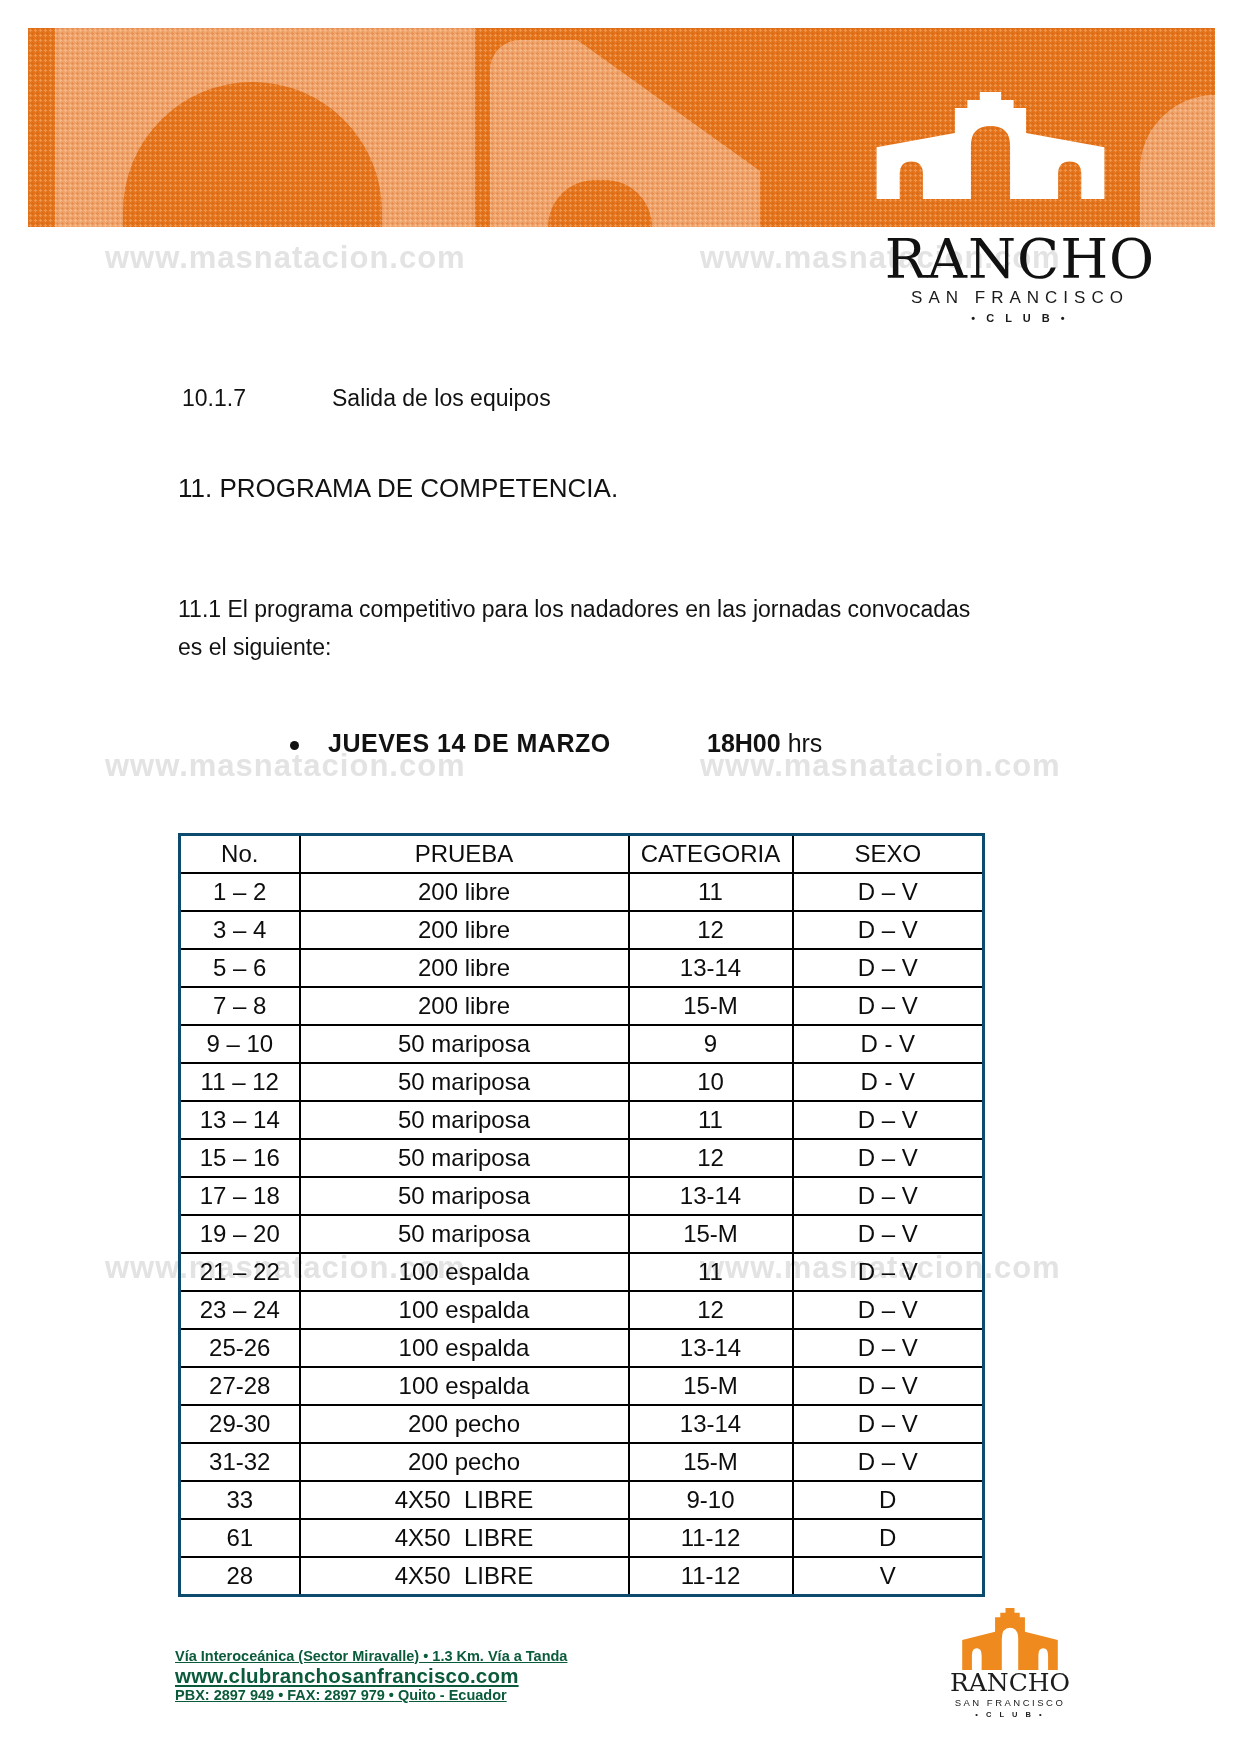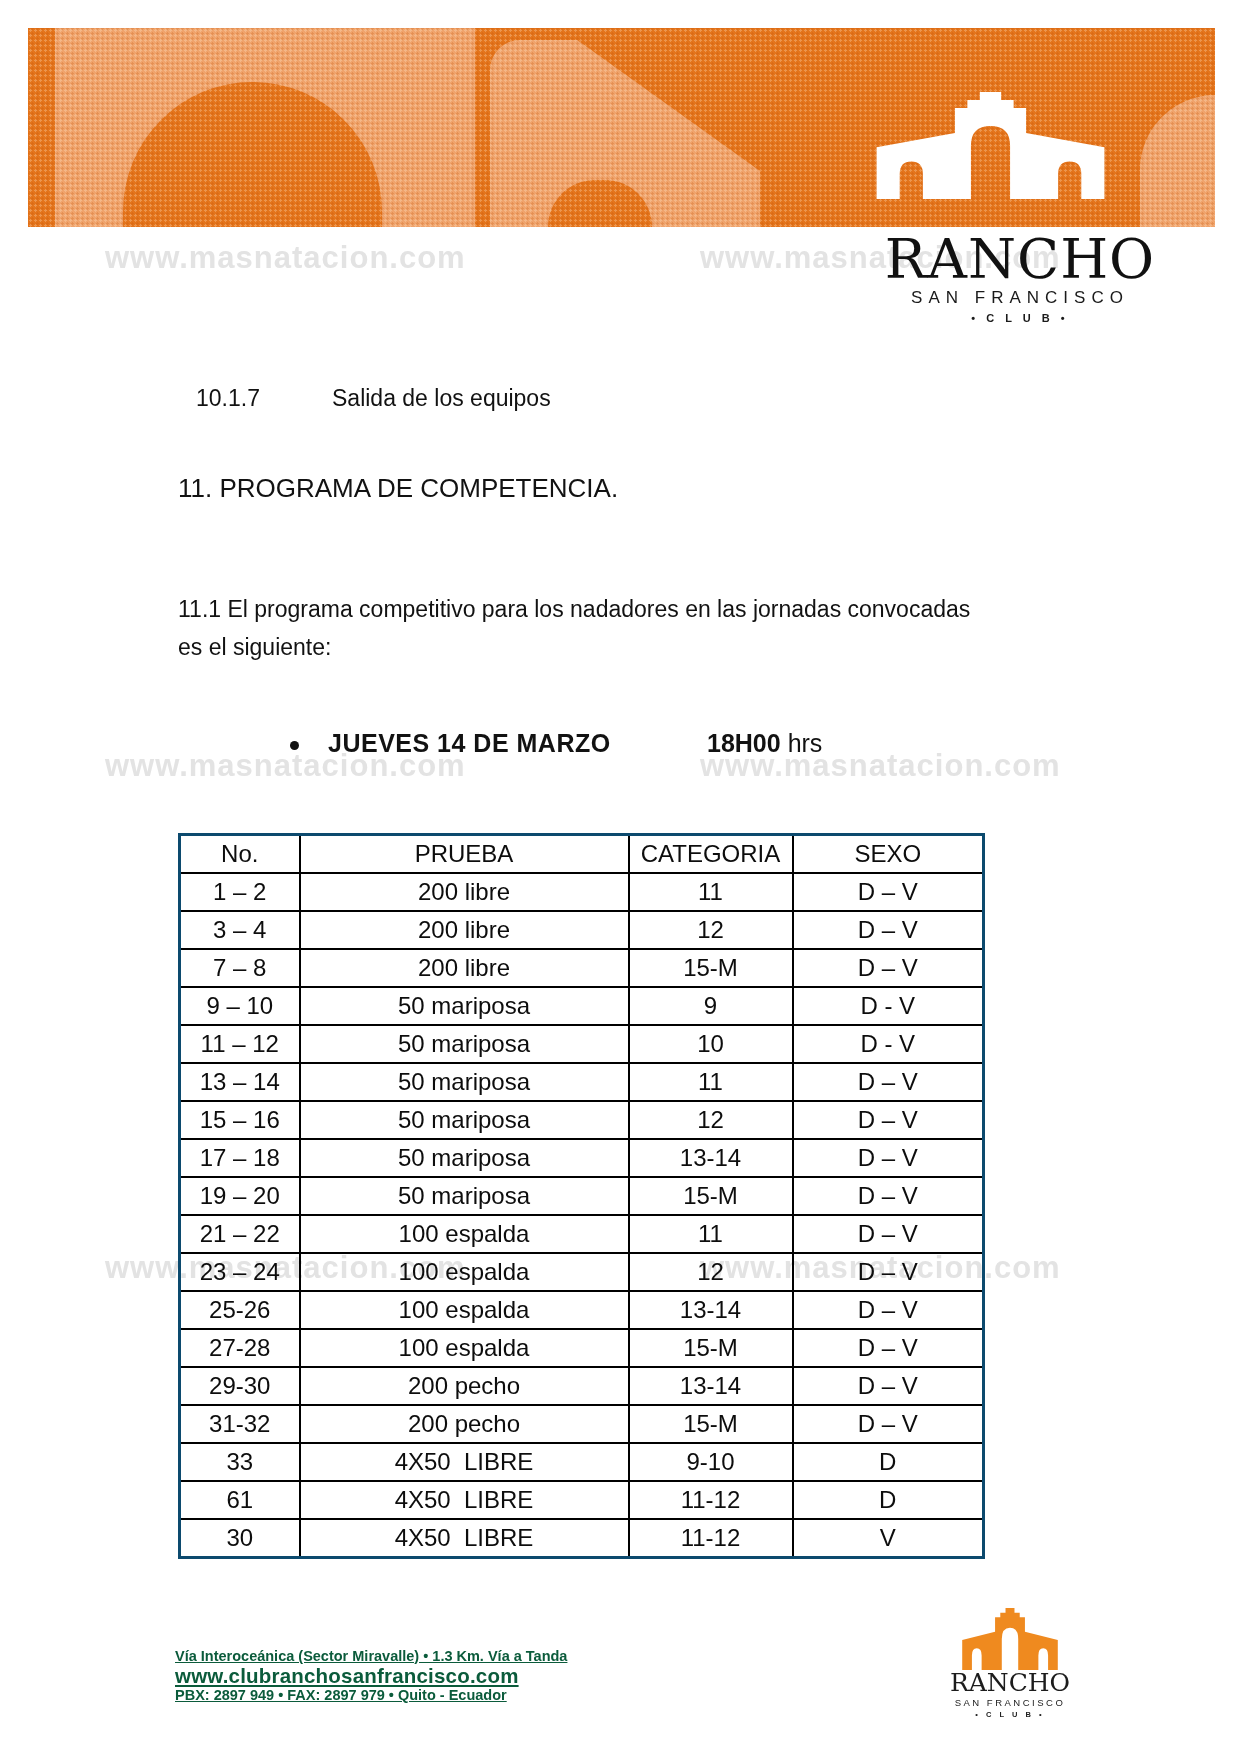--- a/index.html
+++ b/index.html
@@ -33,21 +33,21 @@
   .gate-white{position:absolute;left:857px;top:92px;width:267px;height:107px;z-index:3;}
   
   .brand{position:absolute;left:870px;top:231px;width:300px;text-align:center;z-index:2;}
   .brand .name{font-family:"DejaVu Serif",serif;font-size:55px;line-height:56px;letter-spacing:1px;color:#111;}
   .brand .region{font-size:17px;letter-spacing:6px;margin-top:1px;color:#1a1a1a;}
   .brand .club{font-size:11px;letter-spacing:4px;margin-top:4px;color:#1a1a1a;font-weight:bold;}
   
   .wm{position:absolute;font-size:31px;font-weight:bold;color:var(--wm);letter-spacing:1px;z-index:1;white-space:nowrap;}
   
   .txt{position:absolute;font-size:23px;color:var(--ink);z-index:2;}
-  .item-number{left:196px;top:385px;}
+  .item-number{left:182px;top:385px;}
   .item-text{left:332px;top:385px;}
   .heading{left:178px;top:473px;font-size:26px;font-weight:normal;}
   .para1{left:178px;top:596px;}
   .para2{left:178px;top:634px;}
   .bullet-dot{position:absolute;left:290px;top:741px;width:9px;height:9px;border-radius:50%;background:#121212;z-index:2;}
   .session-day{left:328px;top:729px;font-size:25px;font-weight:bold;letter-spacing:0.5px;}
   .session-time{left:707px;top:729px;font-size:25px;text-align:right;}
   .session-time b{font-weight:bold;}
   
   .ptable{position:absolute;left:178px;top:833px;z-index:2;border-collapse:collapse;table-layout:fixed;
@@ -140,20 +140,26 @@
           <td>11</td>
           <td>D – V</td>
         </tr>
         <tr>
           <td>3 – 4</td>
           <td>200 libre</td>
           <td>12</td>
           <td>D – V</td>
         </tr>
         <tr>
+          <td>5 – 6</td>
+          <td>200 libre</td>
+          <td>13-14</td>
+          <td>D – V</td>
+        </tr>
+        <tr>
           <td>7 – 8</td>
           <td>200 libre</td>
           <td>15-M</td>
           <td>D – V</td>
         </tr>
         <tr>
           <td>9 – 10</td>
           <td>50 mariposa</td>
           <td>9</td>
           <td>D - V</td>
@@ -230,21 +236,21 @@
           <td>9-10</td>
           <td>D</td>
         </tr>
         <tr>
           <td>61</td>
           <td>4X50  LIBRE</td>
           <td>11-12</td>
           <td>D</td>
         </tr>
         <tr>
-          <td>30</td>
+          <td>28</td>
           <td>4X50  LIBRE</td>
           <td>11-12</td>
           <td>V</td>
         </tr>
       </tbody>
   </table>
 
   <div class="footer-text">
     <div class="f1">Vía Interoceánica (Sector Miravalle) • 1.3 Km. Vía a Tanda</div>
     <div class="f2">www.clubranchosanfrancisco.com</div>

